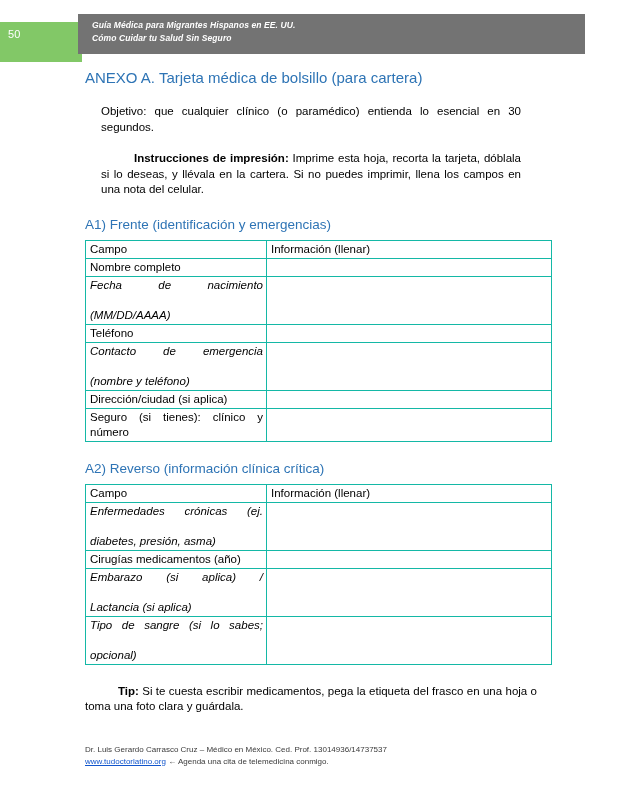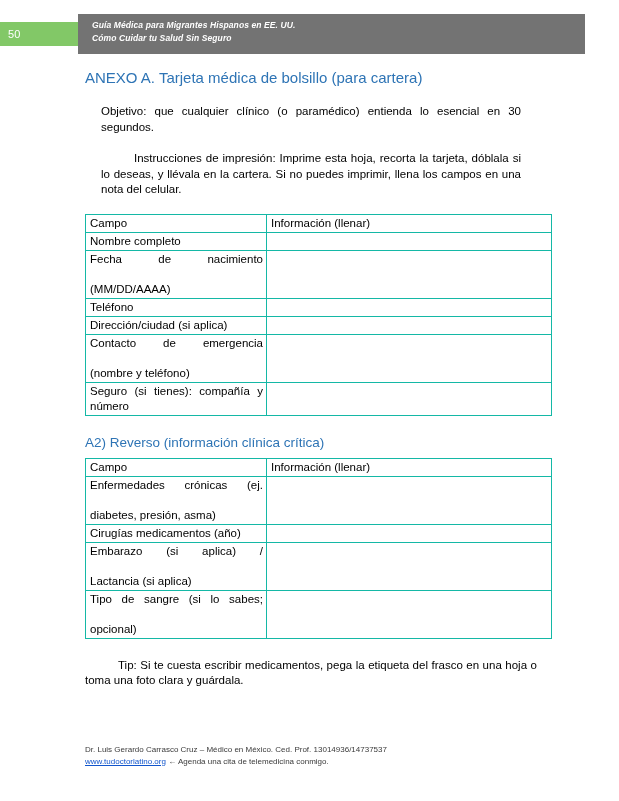--- a/index.html
+++ b/index.html
@@ -22,21 +22,21 @@
     left: 0;
     top: 22px;
     width: 585px;
     height: 24px;
   }
   .header-tab {
     position: absolute;
     left: 0;
     top: 0;
     width: 82px;
-    height: 24px;
+    height: 40px;
     background: #82C867;
   }
   .header-pagenum {
     position: absolute;
     left: 8px;
     top: 4px;
     font-size: 11px;
     line-height: 16px;
     color: #ffffff;
     letter-spacing: 0.2px;
@@ -85,21 +85,21 @@
     line-height: 19px;
   }
   p.body-text {
     margin: 16px;
     font-size: 11.5px;
     line-height: 15.5px;
     text-align: justify;
     color: #000000;
   }
   p.body-text + p.body-text { margin-top: 0; }
-  .strong { font-weight: normal; padding-left: 33px; }
+  .strong { font-weight: bold; padding-left: 33px; }
 
   
   table.form-table {
     border-collapse: collapse;
     width: 450px;
     table-layout: fixed;
     margin: 0;
   }
   table.form-table td {
     border: 1px solid #14b8a6;
@@ -110,20 +110,21 @@
     color: #000000;
     word-wrap: break-word;
   }
   table.form-table td.label-cell {
     width: 173px;
     text-align: justify;
     text-align-last: left;
   }
   table.form-table td.label-cell.justified {
     text-align: justify;
+    font-style: italic;
   }
   table.form-table td.value-cell {
     width: 277px;
   }
   
   td.label-cell.justified span.j {
     display: block;
     text-align: justify;
   }
   td.label-cell.justified span.j::after {
@@ -170,48 +171,49 @@
   </div>
 </div>
 
 <div class="content">
 
   <h1 class="section-title">ANEXO A. Tarjeta médica de bolsillo (para cartera)</h1>
 
   <p class="body-text">Objetivo: que cualquier clínico (o paramédico) entienda lo esencial en 30 segundos.</p>
   <p class="body-text"><span class="strong">Instrucciones de impresión:</span><span> Imprime esta hoja, recorta la tarjeta, dóblala si lo deseas, y llévala en la cartera. Si no puedes imprimir, llena los campos en una nota del celular.</span></p>
 
+  <h2 class="sub-title">A1) Frente (identificación y emergencias)</h2>
   <table class="form-table">
     <tbody>
       <tr>
         <td class="label-cell">Campo</td>
         <td class="value-cell">Información (llenar)</td>
       </tr>
       <tr>
         <td class="label-cell">Nombre completo</td>
         <td class="value-cell"></td>
       </tr>
       <tr>
         <td class="label-cell justified"><span class="j">Fecha de nacimiento</span><span>(MM/DD/AAAA)</span></td>
         <td class="value-cell"></td>
       </tr>
       <tr>
         <td class="label-cell">Teléfono</td>
         <td class="value-cell"></td>
       </tr>
       <tr>
+        <td class="label-cell justified"><span class="j">Contacto de emergencia</span><span>(nombre y teléfono)</span></td>
+        <td class="value-cell"></td>
+      </tr>
+      <tr>
         <td class="label-cell">Dirección/ciudad (si aplica)</td>
         <td class="value-cell"></td>
       </tr>
       <tr>
-        <td class="label-cell justified"><span class="j">Contacto de emergencia</span><span>(nombre y teléfono)</span></td>
-        <td class="value-cell"></td>
-      </tr>
-      <tr>
-        <td class="label-cell"><span>Seguro (si tienes): compañía</span> <span>y número</span></td>
+        <td class="label-cell"><span>Seguro (si tienes): clínico</span> <span>y número</span></td>
         <td class="value-cell"></td>
       </tr>
     </tbody>
   </table>
 
   <h2 class="sub-title">A2) Reverso (información clínica crítica)</h2>
   <table class="form-table">
     <tbody>
       <tr>
         <td class="label-cell">Campo</td>

